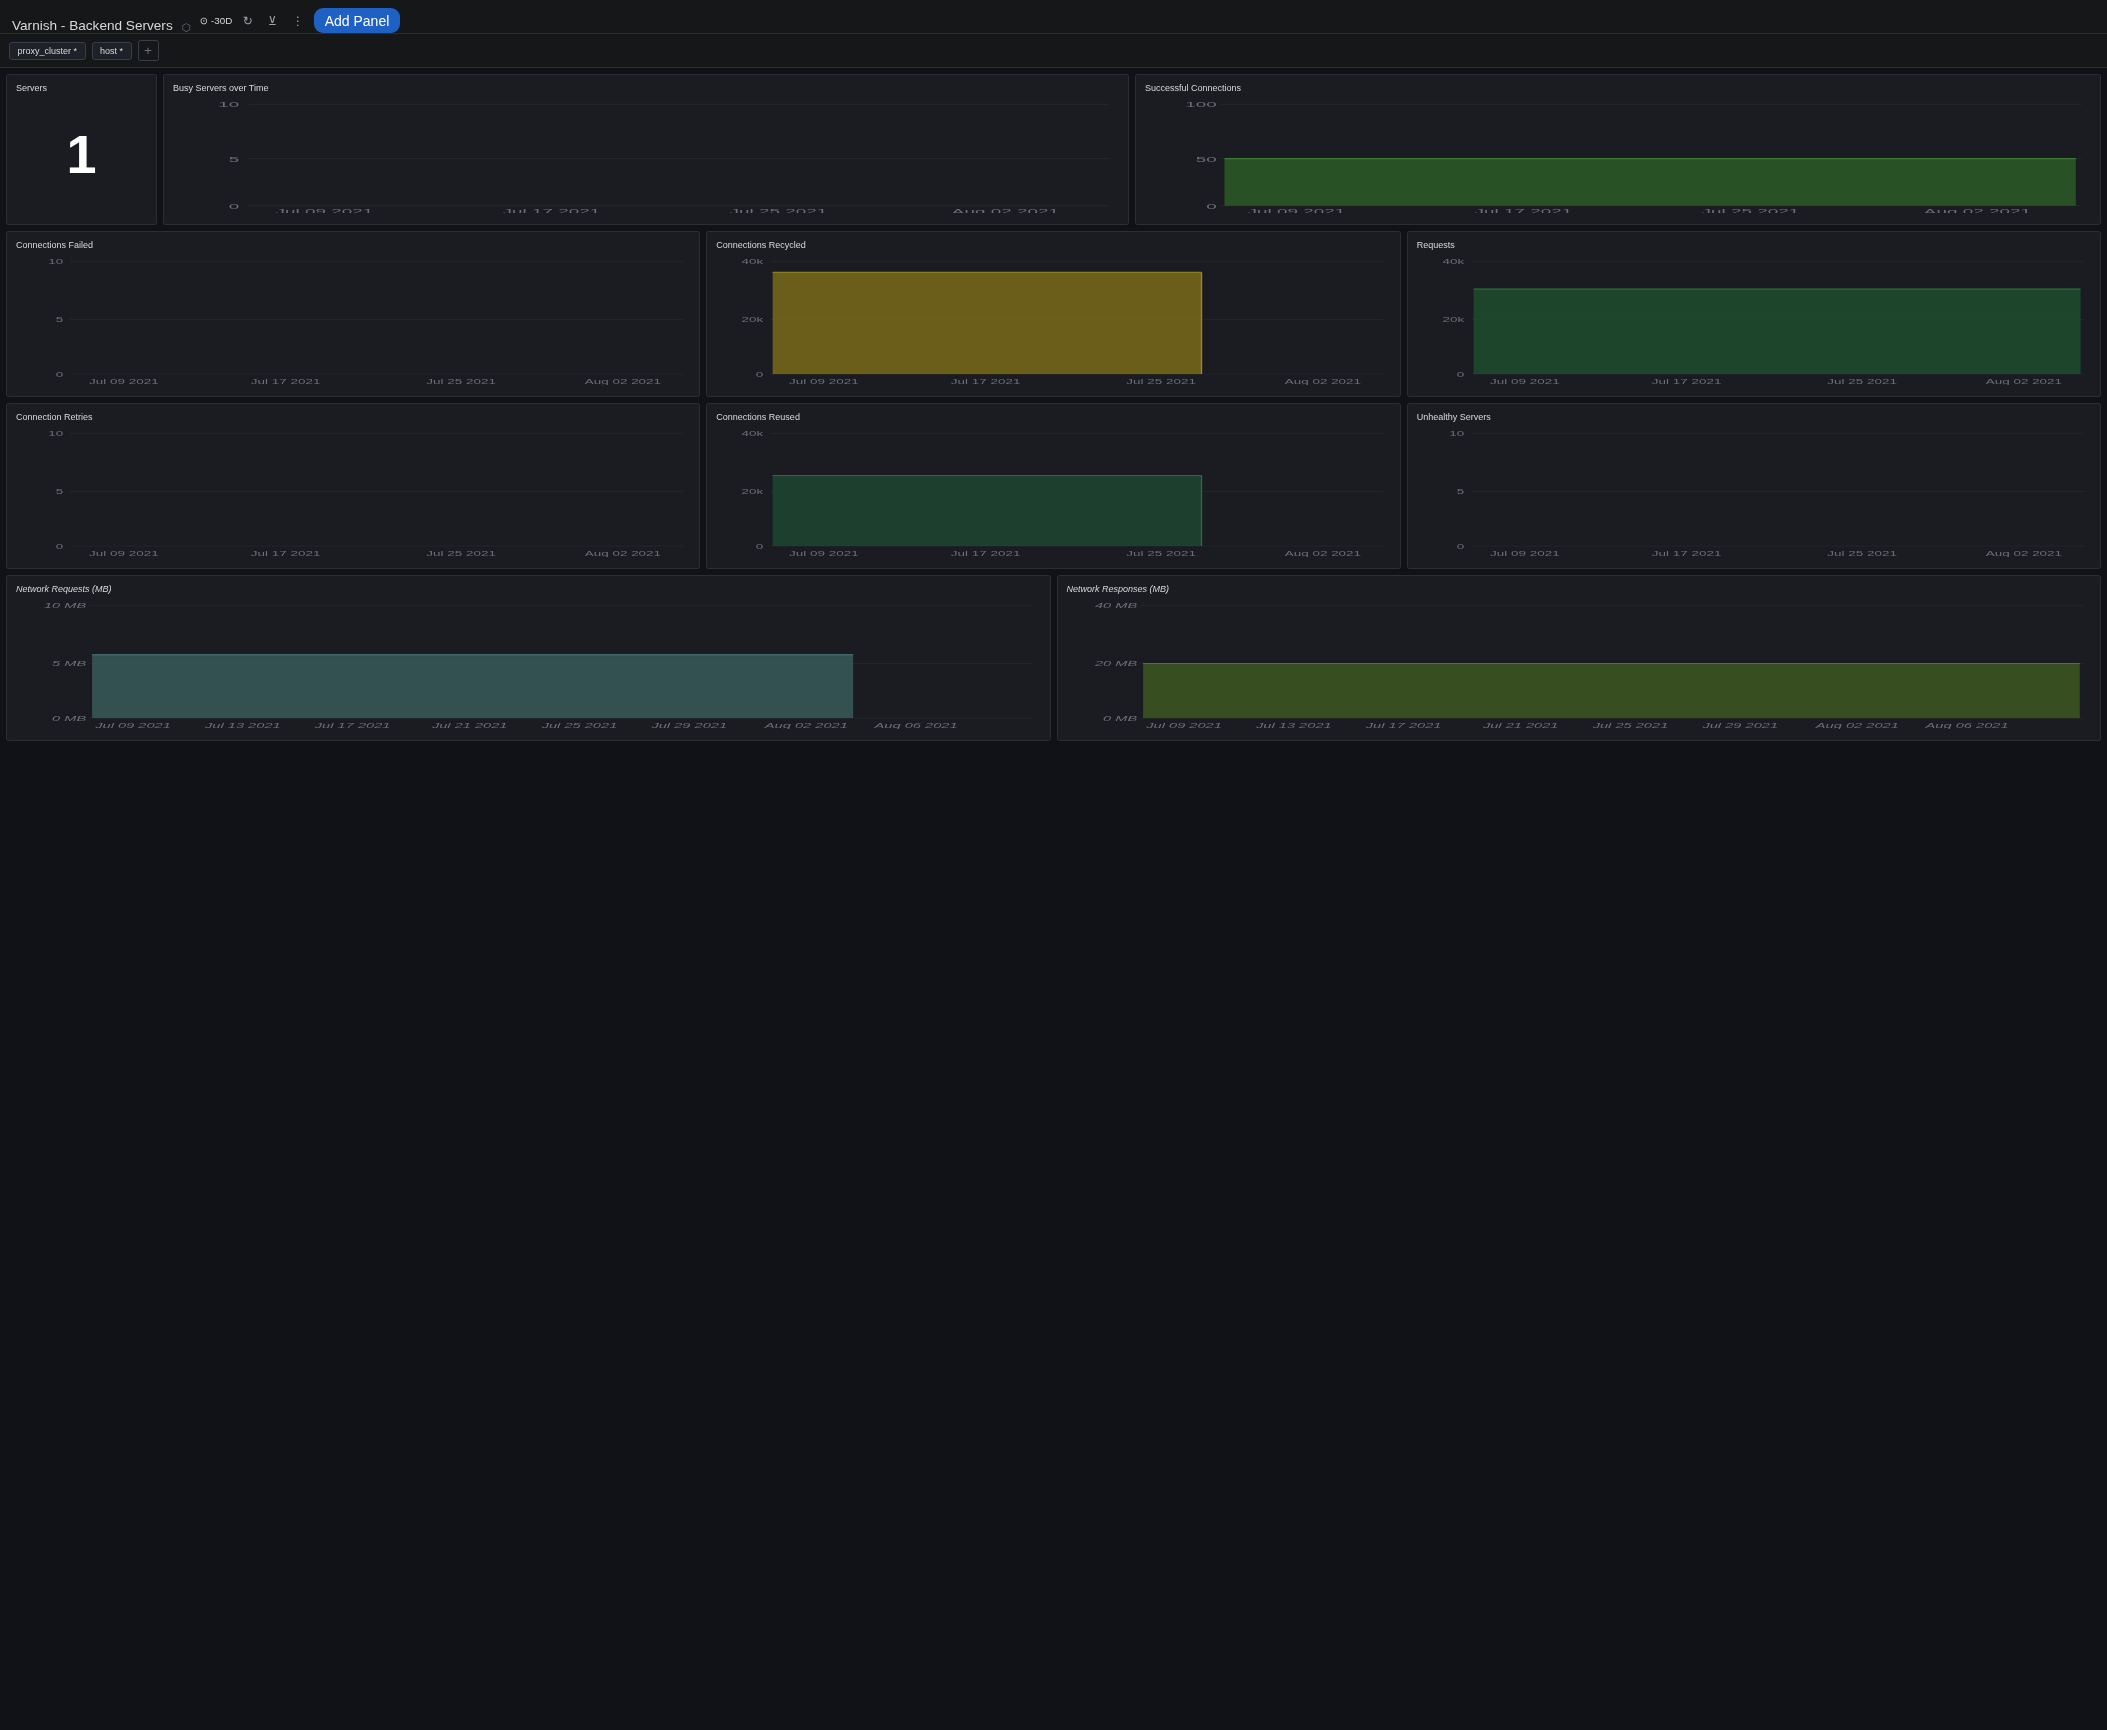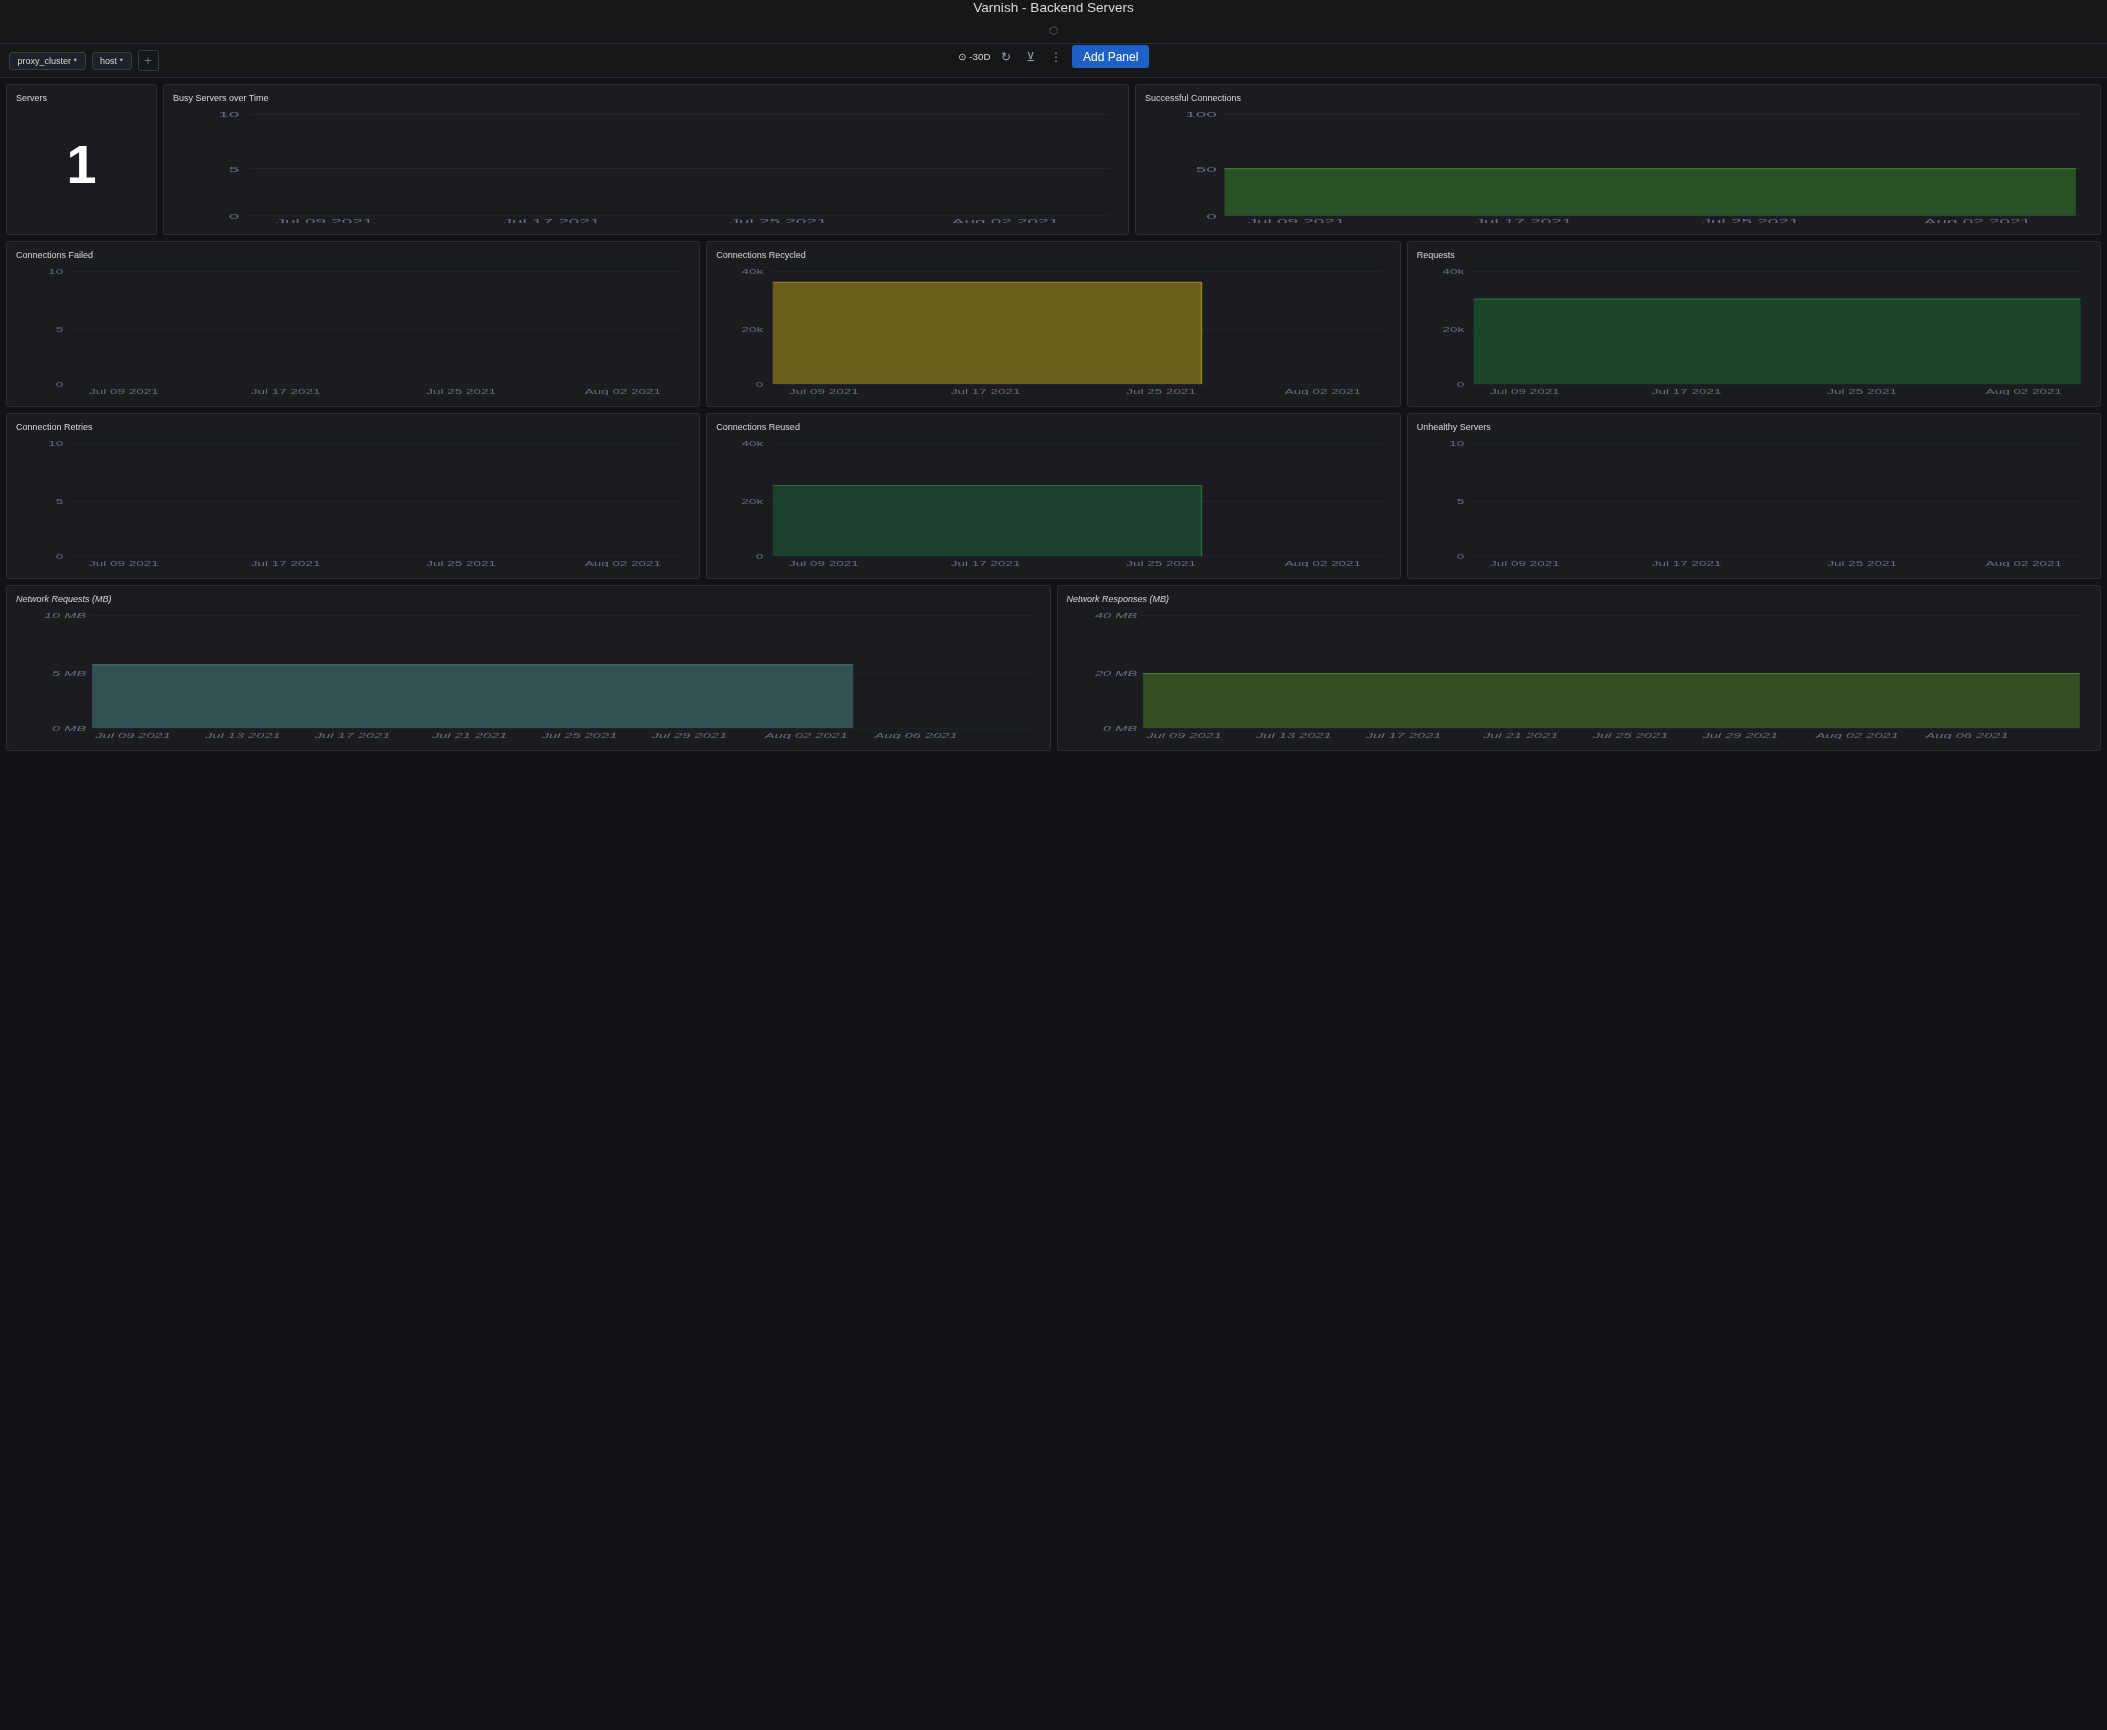--- a/index.html
+++ b/index.html
@@ -6,27 +6,26 @@
     body {
       background: #111217;
       color: #d8d9da;
       font-family: 'Segoe UI', Arial, sans-serif;
       font-size: 9px;
       min-height: 100vh;
       overflow-x: hidden;
     }
     .header {
       display: flex;
-      align-items: center;
+      align-items: flex-end;
       padding: 0 12px;
-      height: 44px;
+      height: 34px;
       background: #161719;
       border-bottom: 0.8px solid #2c2e33;
       gap: 9px;
-      flex-direction: column;
     }
     .header-title {
       font-size: 13.6px;
       font-weight: 500;
       color: #d8d9da;
       white-space: nowrap;
     }
     .header-icon {
       color: #6c6f7a;
       font-size: 10.5px;
@@ -40,23 +39,23 @@
     .header-right {
       display: flex;
       align-items: center;
       gap: 6px;
     }
     .header-btn {
       background: #1f60c4;
       color: white;
       border: none;
       padding: 4.5px 10.5px;
-      border-radius: 3px;
+      border-radius: 9px;
       cursor: pointer;
-      font-size: 12px;
+      font-size: 14px;
       font-weight: 500;
     }
     .header-icon-btn {
       background: none;
       border: none;
       color: #9fa3ab;
       font-size: 12px;
       cursor: pointer;
       padding: 3px 4.5px;
     }

